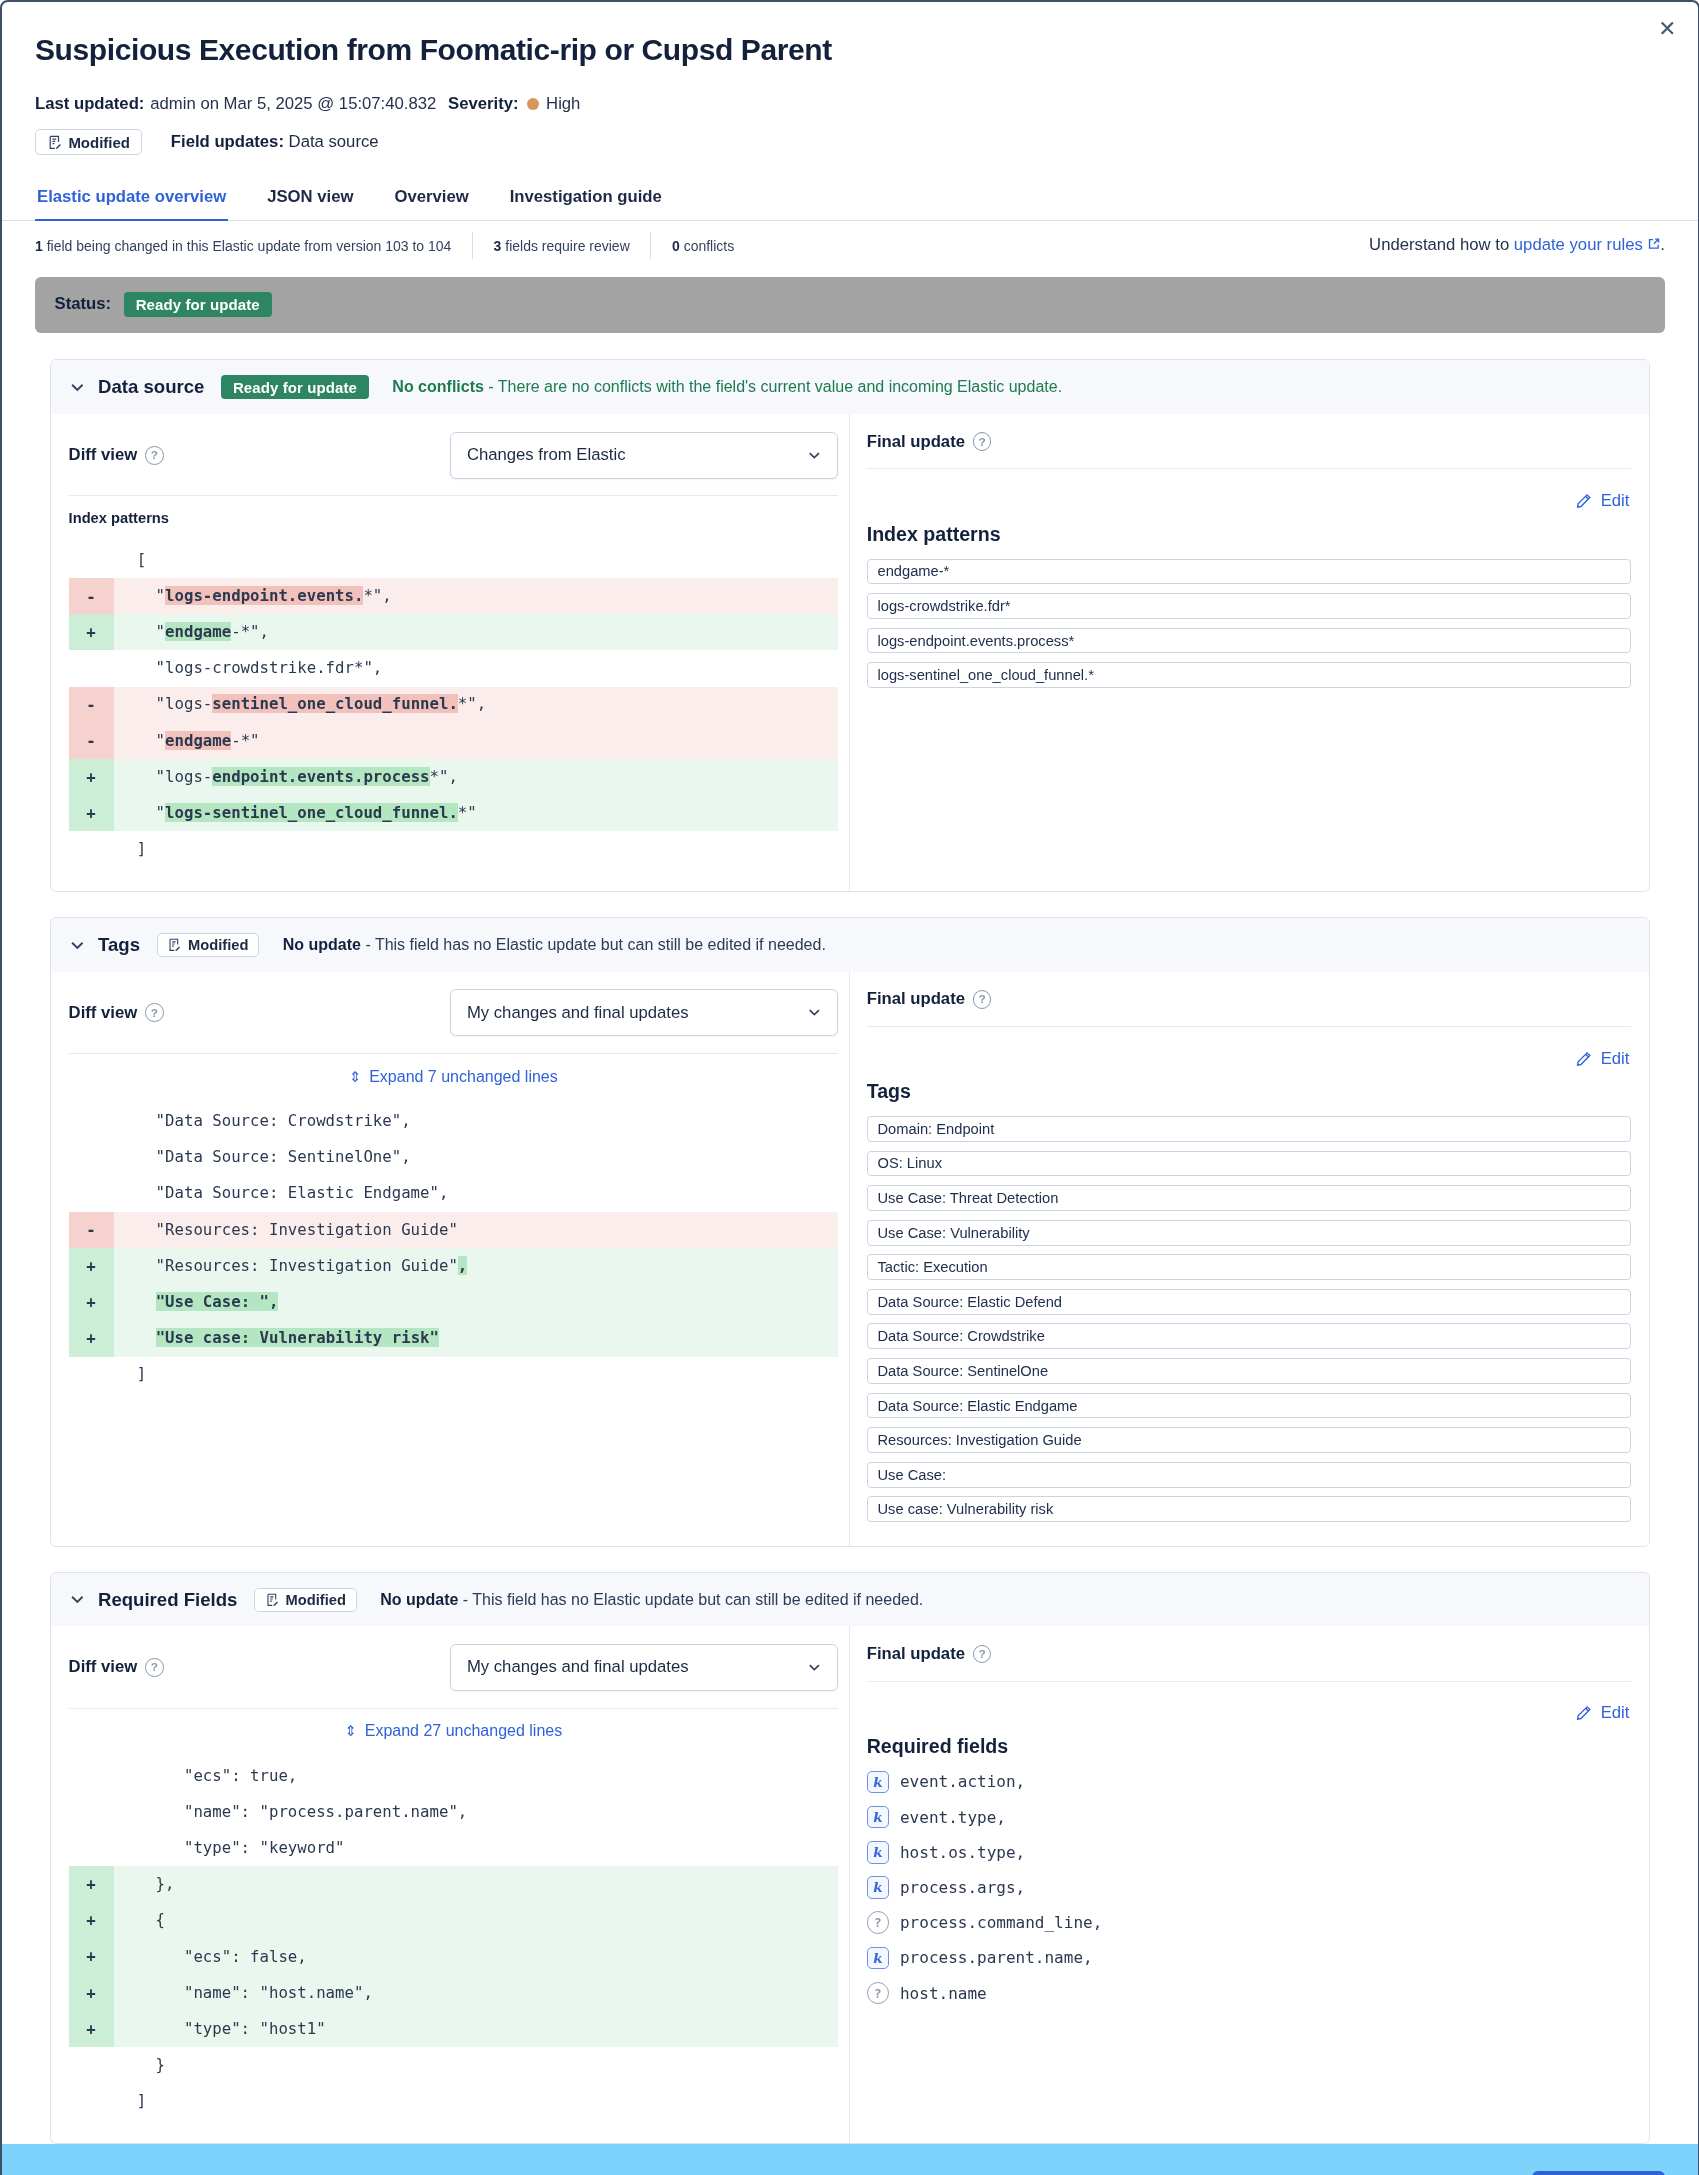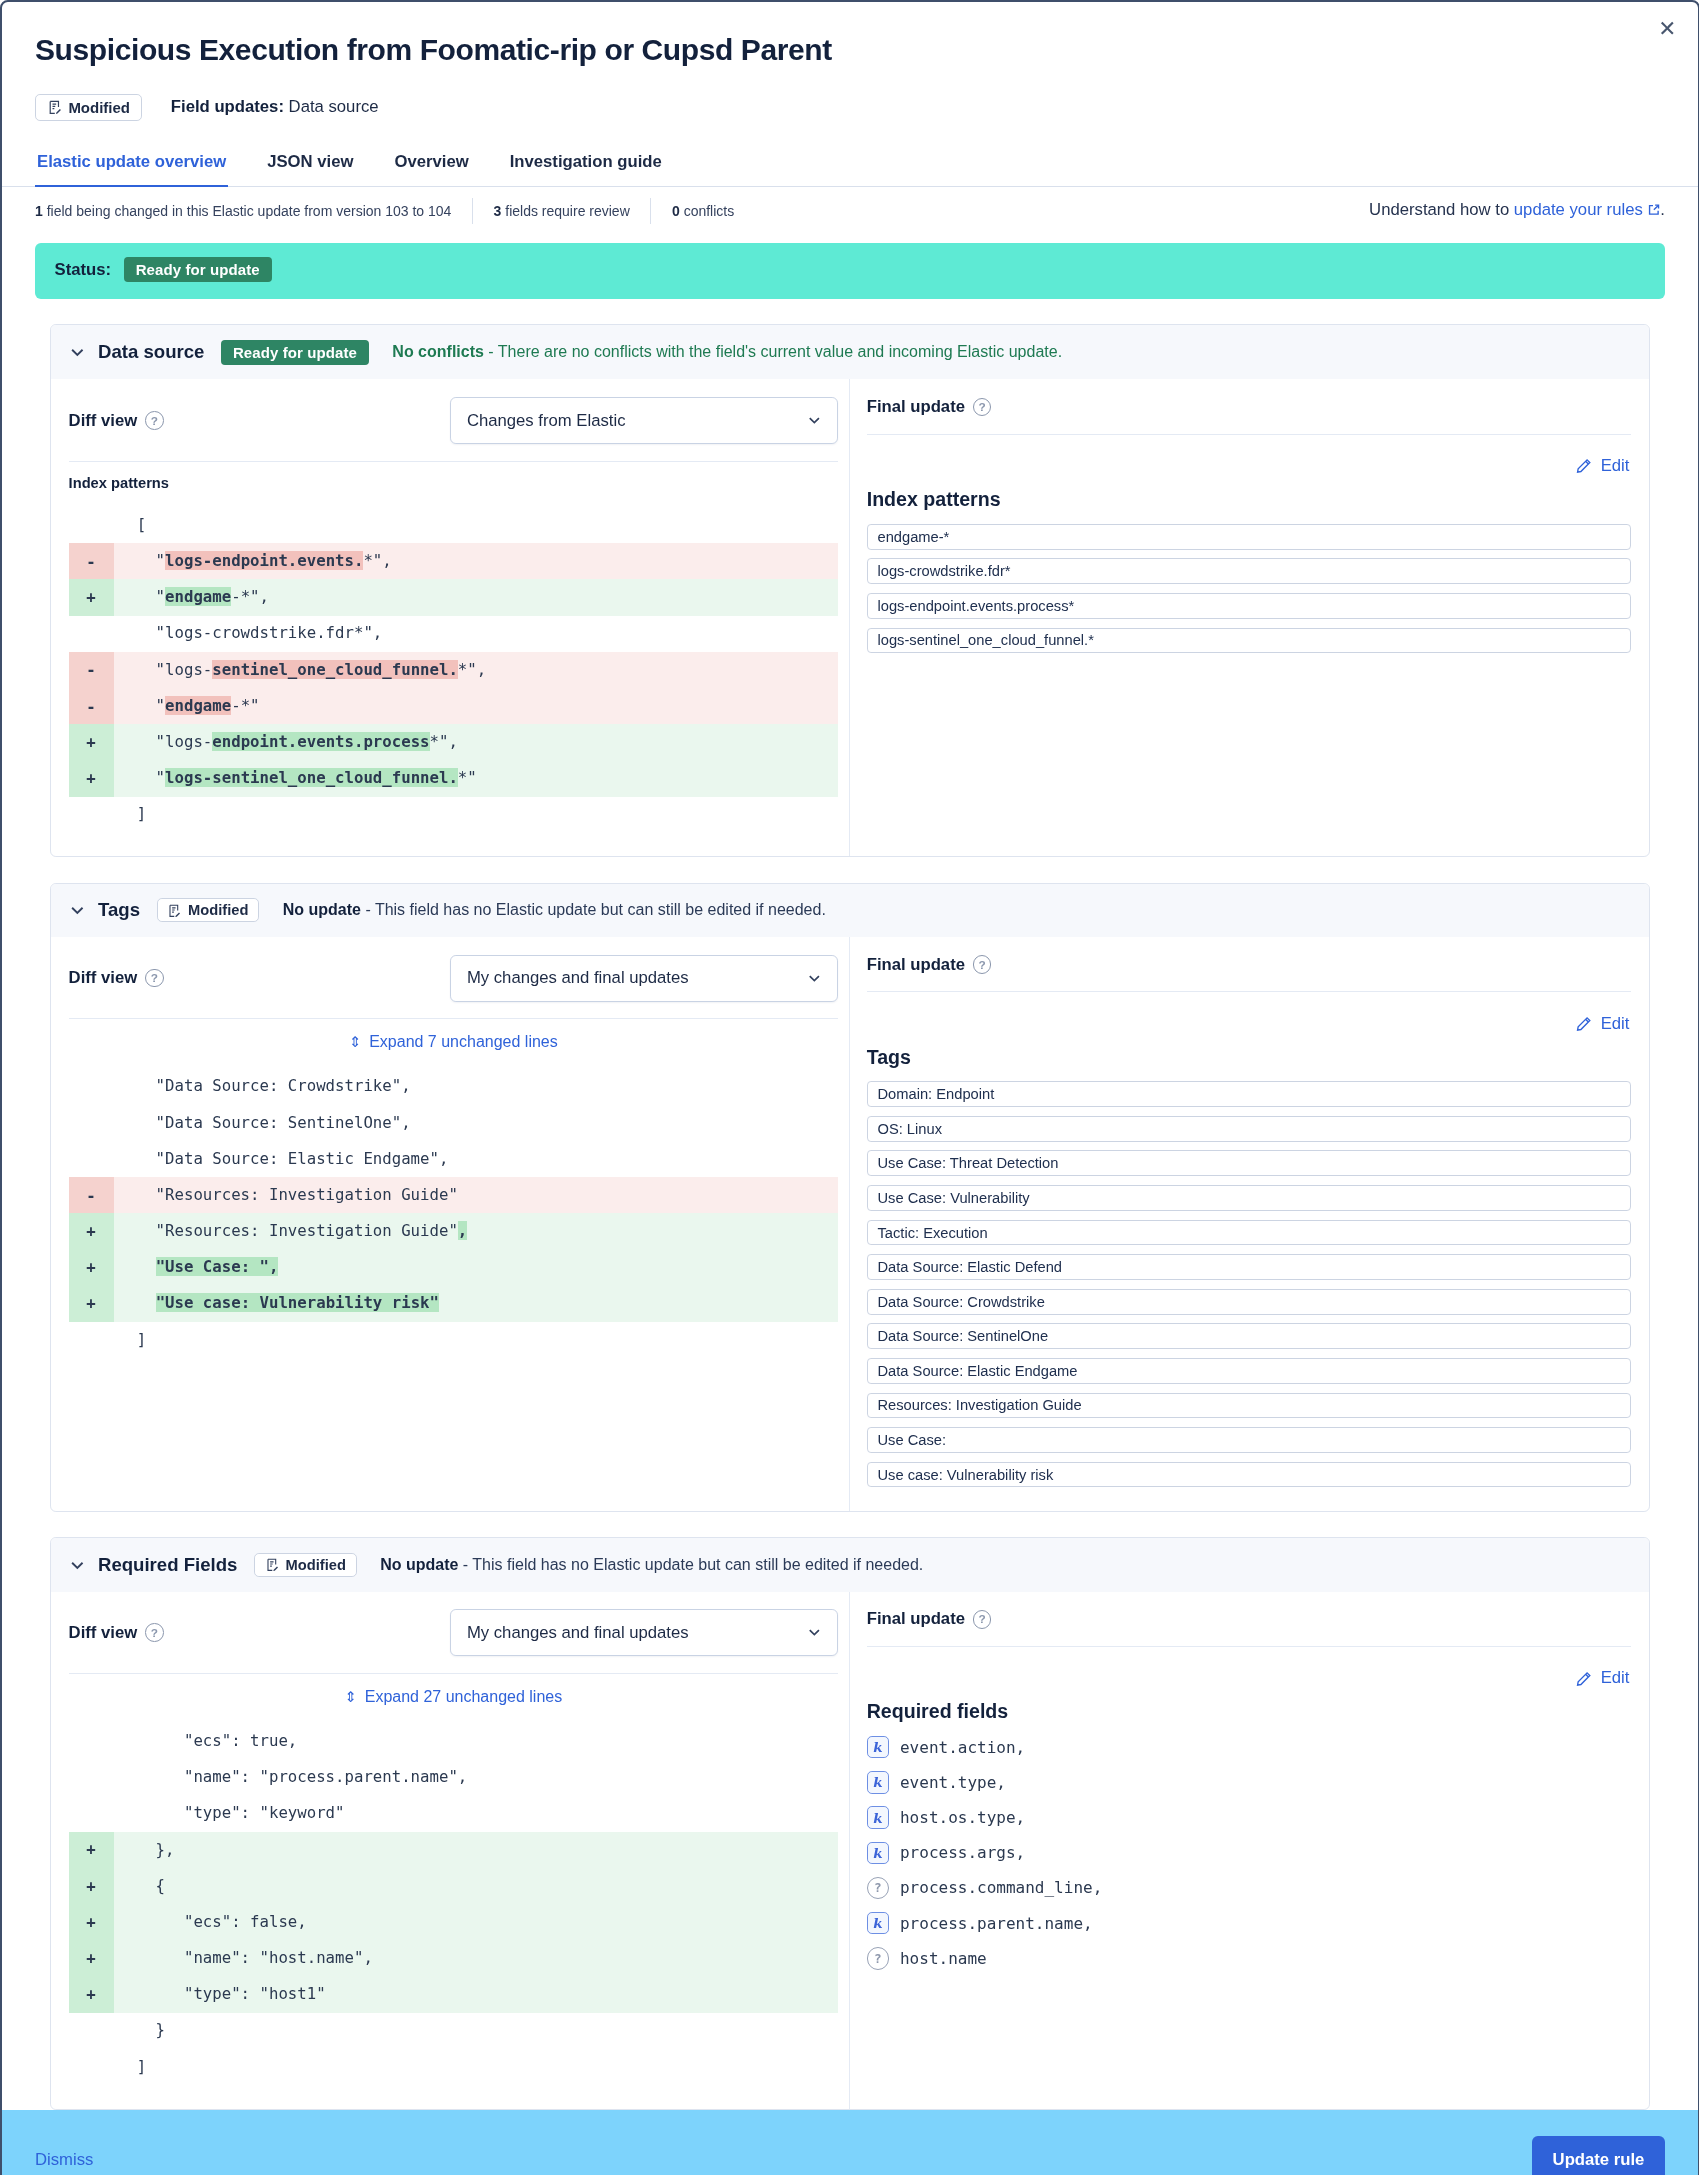--- a/index.html
+++ b/index.html
@@ -54,21 +54,21 @@
   
   .counters-row { display:flex; align-items:center; padding:10.8px 33px 12.7px; font-size:14px; color:#35425e; }
   .counter b { font-weight:700; color:#1d2a45; }
   .counter-sep { width:1px; height:26.5px; background:#d9e0ec; margin:0 20.6px; }
   .counters-spacer { flex:1; }
   .understand { font-size:16.7px; color:#25324e; }
   .understand a { color:#2f62d9; text-decoration:none; font-weight:500; }
   .ext-ico { display:inline-block; vertical-align:-1px; margin-left:3.9px; color:#2f62d9; }
 
   
-  .callout { margin:5.9px 33px 0; background:#5eead4; border-radius:5.9px; padding:14.7px 19.6px 16.7px; }
+  .callout { margin:5.9px 33px 0; background:#a3a3a3; border-radius:5.9px; padding:14.7px 19.6px 16.7px; }
   .callout-head { display:flex; align-items:center; gap:12.7px; font-size:16.7px; font-weight:700; color:#13213c; }
   .badge-green {
     background:#2e8564; color:#fff; border-radius:3.9px;
     padding:3.9px 11.8px; font-size:15px; font-weight:600; letter-spacing:0.1px;
   }
   .callout-msg { margin:10.8px 0 0; font-size:16px; color:#22304c; }
 
   
   .card { margin:25.5px 48px 0; border:1px solid #dee4ef; border-radius:5.9px; overflow:hidden; background:#fff; }
   .card-head { background:#f6f8fc; padding:14.7px 17.6px; display:flex; align-items:center; }
@@ -154,20 +154,27 @@
   }
 </style>
 </head>
 <body>
 
 <div class="modal">
   <span class="close-btn">✕</span>
 
   <div class="hdr">
     <h1 class="page-title">Suspicious Execution from Foomatic-rip or Cupsd Parent</h1>
+    <div class="meta-row">
+      <b>Last updated:</b>
+      <span style="margin-left:5.9px">admin on Mar 5, 2025 @ 15:07:40.832</span>
+      <b style="margin-left:11.8px">Severity:</b>
+      <span class="sev-dot"></span>
+      <span>High</span>
+    </div>
     <div class="badge-row">
       <span class="badge-outline">
         <svg width="14.7" height="14.7" viewBox="0 0 16 16" fill="none" stroke="currentColor" stroke-width="1.3">
           <path d="M3.5 1.5h9v6"></path>
             <path d="M3.5 1.5v13h5"></path>
             <path d="M6 4.5h4M6 7h3M6 9.5h2"></path>
           <path d="M10.2 13.6l3.8-3.8 1.2 1.2-3.8 3.8-1.7.5z" fill="currentColor" stroke="none"></path>
         </svg>
         <span>Modified</span>
       </span>

